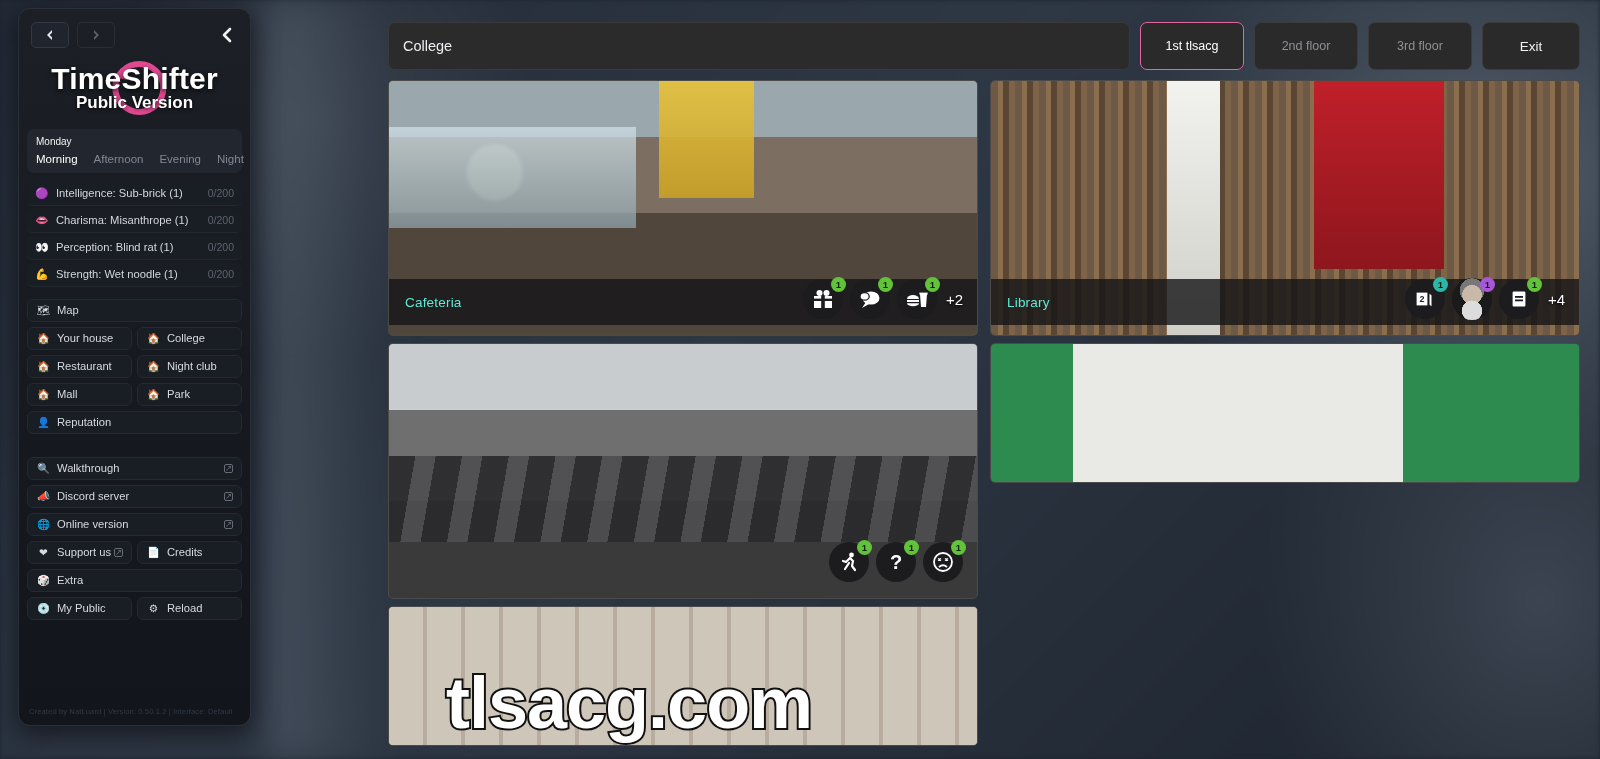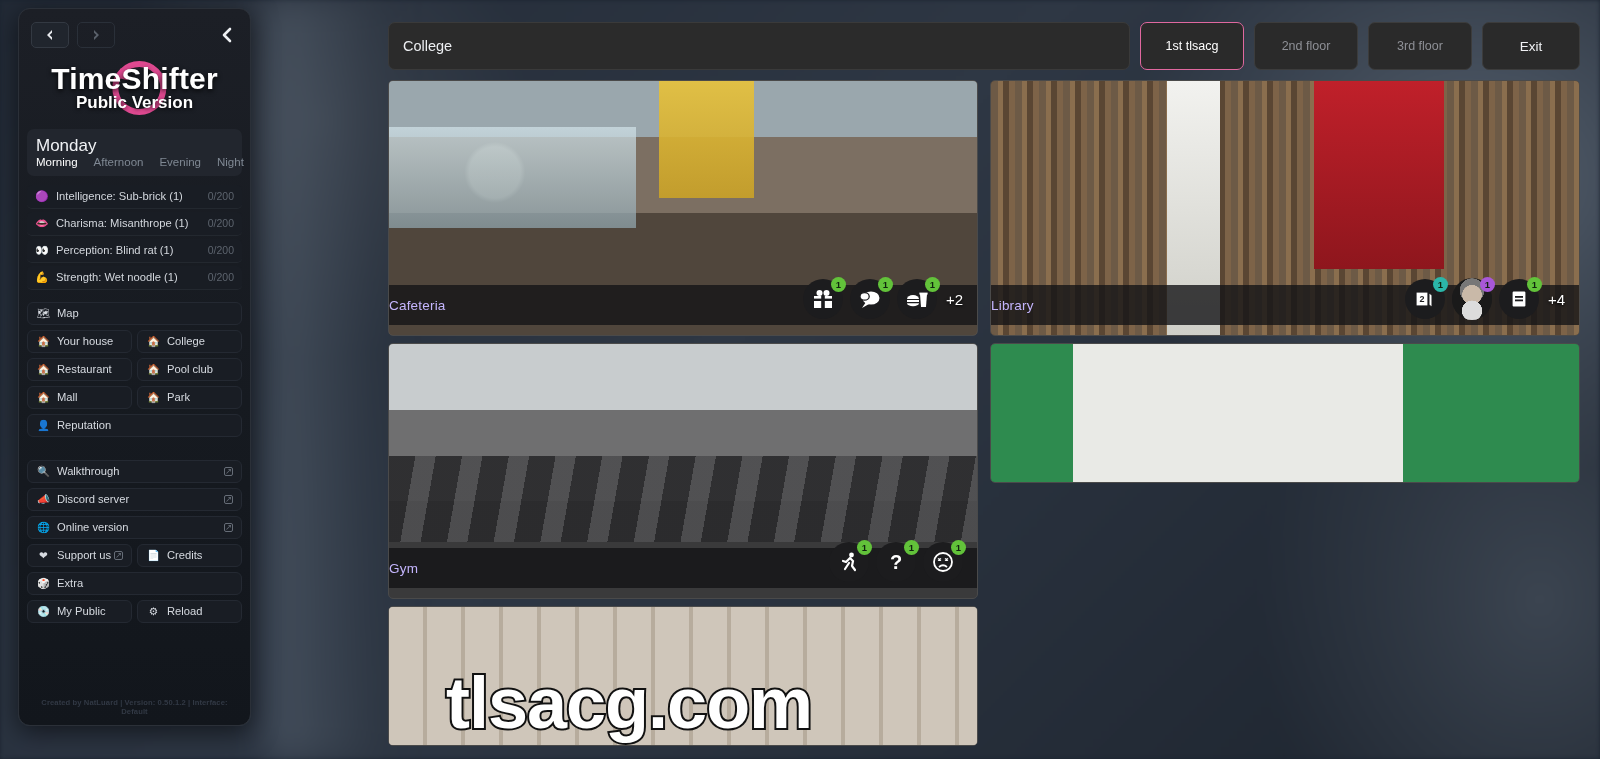--- a/index.html
+++ b/index.html
@@ -114,21 +114,21 @@
     margin-top: -2px;
   }
 
   
   .daypanel {
     background: #22262e;
     border-radius: 7px;
     padding: 7px 9px 8px 9px;
     margin: 2px 0 9px 0;
   }
-  .dayname { font-size: 17px; color: #f0f2f5; }
+  .dayname { font-size: 10px; color: #f0f2f5; margin-bottom: 6px; }
   .phases { display: flex; gap: 16px; font-size: 11.5px; }
   .phase { color: #7f8893; }
   .phase.active { color: #ffffff; }
 
   
   .stat {
     display: flex; align-items: center;
     height: 24px;
     margin-bottom: 3px;
     padding: 0 8px;
@@ -169,23 +169,22 @@
   }
   .btn.wide { flex: 1 1 100%; }
   .sep { height: 9px; }
 
   .credits-foot {
     margin-top: auto;
     padding: 8px 2px 9px 2px;
     font-size: 7.6px;
     color: #2e3views;
     color: #323945;
-    text-align: center;
+    text-align: left;
     letter-spacing: .1px;
-    font-weight: bold;
   }
 
   
   #main {
     position: absolute;
     left: 388px; top: 22px;
     width: 1192px; height: 737px;
   }
 
   .topbar { display: flex; gap: 10px; height: 48px; }
@@ -232,25 +231,26 @@
     border-radius: 5px;
     border: 1px solid #4a4a4a;
     overflow: hidden;
   }
   .card.short { height: 140px; }
   .scene { position: absolute; inset: 0; overflow: hidden; }
 
   .cardlabel {
     position: absolute;
     left: 0; right: 0; bottom: 10px;
-    height: 40px;
+    height: 46px;
     background: rgba(20,20,22,.80);
     display: flex; align-items: center;
+    padding-left: 16px;
     font-size: 13.5px;
-    color: #c4b5fd;
+    color: #5eead4;
     letter-spacing: .2px;
   }
   .badges {
     position: absolute;
     right: 14px; bottom: 16px;
     display: flex; align-items: center; gap: 7px;
     z-index: 4;
   }
   .bub {
     position: relative;
@@ -444,21 +444,21 @@
         <span>College</span>
       </div>
     </div>
     <div class="row">
       <div class="btn">
         <span class="ico">🏠</span>
         <span>Restaurant</span>
       </div>
       <div class="btn">
         <span class="ico">🏠</span>
-        <span>Pool club</span>
+        <span>Night club</span>
       </div>
     </div>
     <div class="row">
       <div class="btn">
         <span class="ico">🏠</span>
         <span>Mall</span>
       </div>
       <div class="btn">
         <span class="ico">🏠</span>
         <span>Park</span>
@@ -599,21 +599,20 @@
             <rect x="7" y="11.5" width="8" height="1.8" fill="#1c1c1e"></rect>
           </svg>
           <span class="cnt" style="background:#62c23a">1</span>
         </div>
         <span class="more">+4</span>
       </div>
     </div>
 
     <div class="card">
       <div class="scene gym"></div>
-      <div class="cardlabel">Gym</div>
       <div class="badges">
         <div class="bub">
           <svg width="22" height="22" viewBox="0 0 22 22">
             <circle cx="13.5" cy="4" r="2.4" fill="#fff"></circle>
             <path d="M12 7 L8 11 L5 10 M12 7 L15 10 L14 15 M14 15 L17 19 M11 12 L7 18" stroke="#fff" stroke-width="2.2" fill="none" stroke-linecap="round"></path>
           </svg>
           <span class="cnt" style="background:#62c23a">1</span>
         </div>
         <div class="bub">
           <svg width="22" height="22" viewBox="0 0 22 22">

